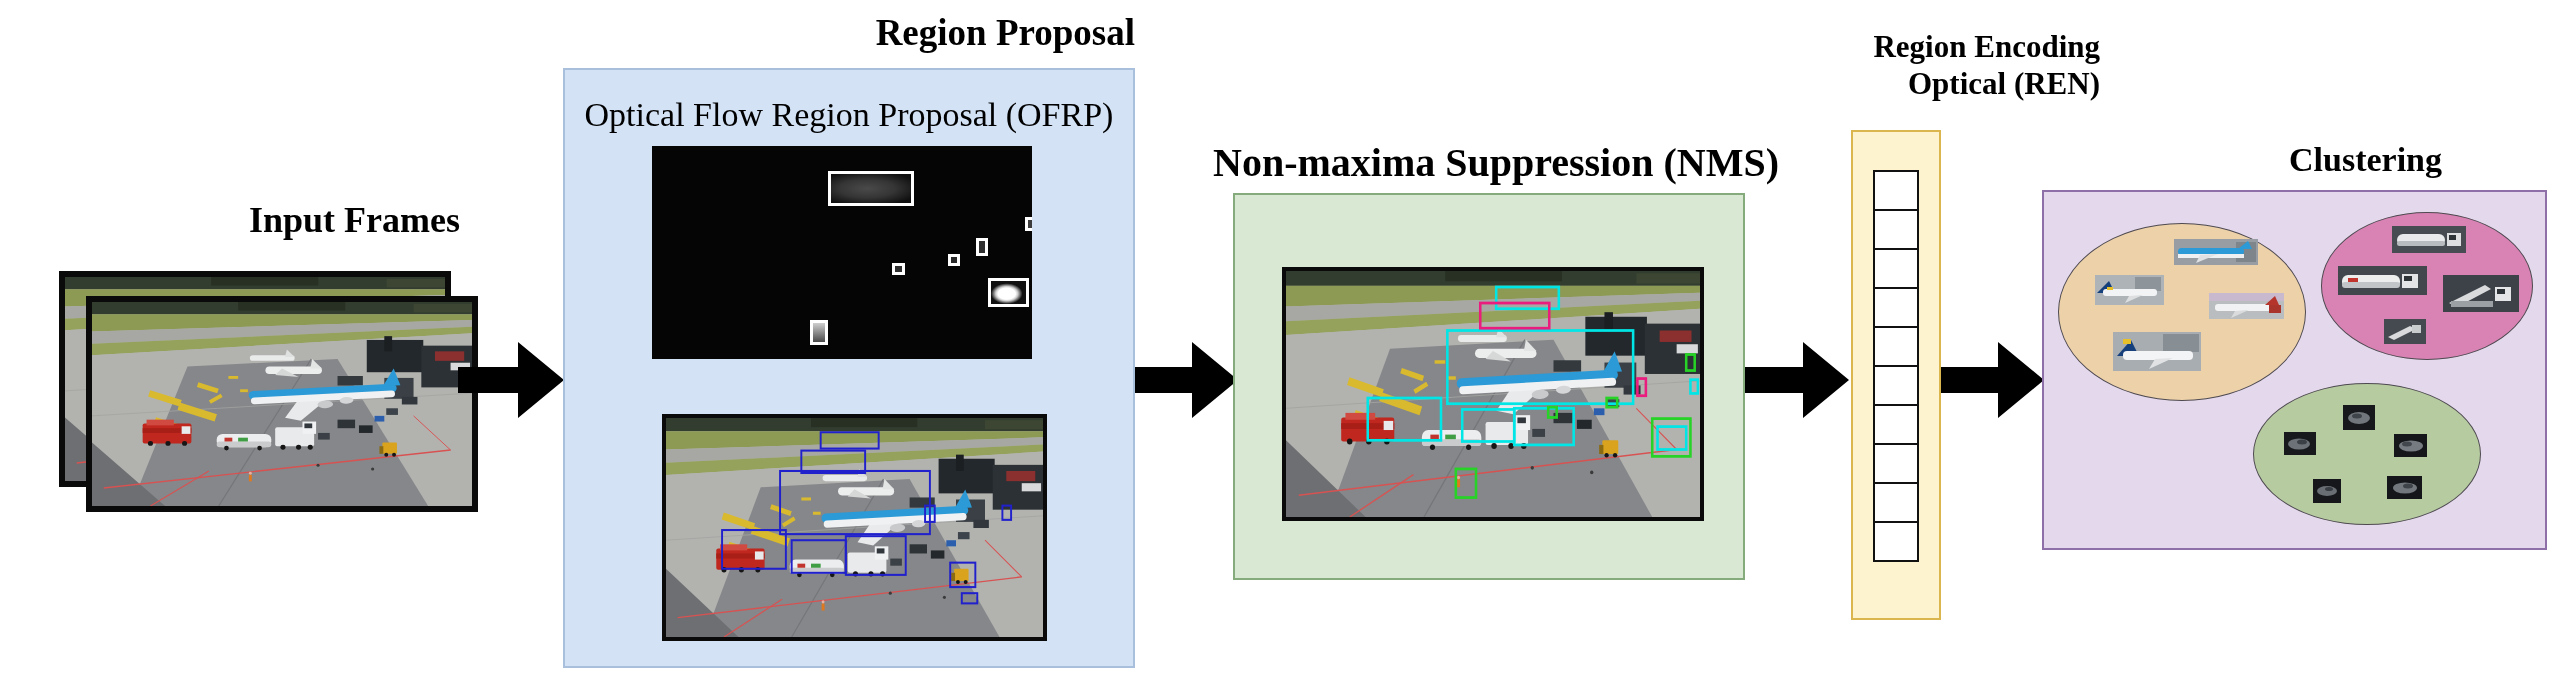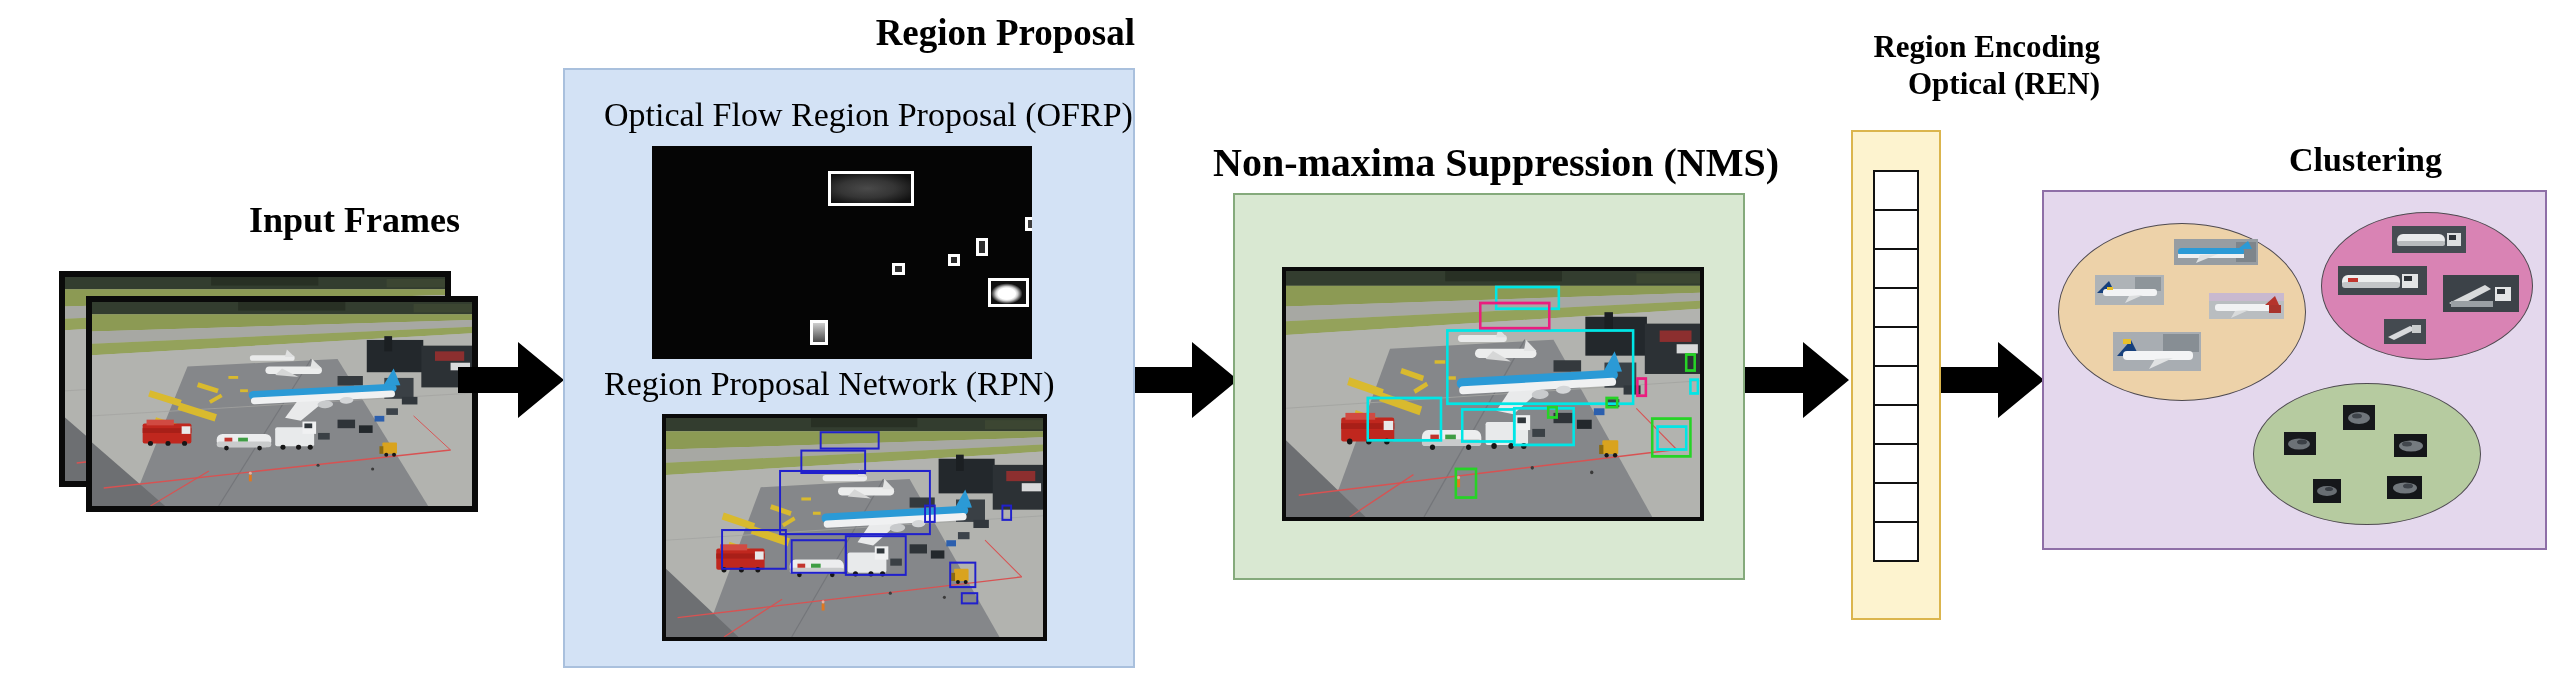--- a/index.html
+++ b/index.html
@@ -19,21 +19,21 @@
   .photo svg{display:block;width:100%;height:100%;}
   .thin-border{border-width:4px;}
   
   .flow-arrow{position:absolute;width:106px;height:88px;}
   .flow-arrow polygon{fill:var(--arrow,#000);}
   
   .rp-box{
     position:absolute;left:563px;top:68px;width:572px;height:600px;box-sizing:border-box;
     background:var(--region-proposal-bg,#d3e2f5);border:2px solid var(--region-proposal-border,#a9c0dd);
   }
-  .rp-label{position:absolute;width:100%;font-size:34px;white-space:nowrap;margin-left:39px;}
+  .rp-label{position:absolute;width:100%;text-align:center;font-size:34px;white-space:nowrap;}
   .ofrp-img{
     position:absolute;left:87px;top:76px;width:380px;height:213px;background:#050505;
   }
   .ofrp-det{position:absolute;border:3px solid var(--ofrp-box,#ffffff);box-sizing:border-box;background:#0a0a0a;}
   
   .nms-box{
     position:absolute;left:1233px;top:193px;width:512px;height:387px;box-sizing:border-box;
     background:var(--nms-bg,#d9e8d2);border:2px solid var(--nms-border,#85aa7c);
   }
   
@@ -199,21 +199,20 @@
     <div class="ofrp-img">
       <div class="ofrp-det" style="left:176px;top:25px;width:86px;height:35px;background:radial-gradient(ellipse at 45% 50%, #4a4a4a 0%, #353535 45%, #101010 85%);"></div>
       <div class="ofrp-det" style="left:373px;top:71px;width:7px;height:14px;border-right:none;background:#3c3c3c;"></div>
       <div class="ofrp-det" style="left:324px;top:92px;width:12px;height:18px;background:#2f2f2f;"></div>
       <div class="ofrp-det" style="left:296px;top:108px;width:12px;height:12px;background:#2a2a2a;"></div>
       <div class="ofrp-det" style="left:240px;top:117px;width:13px;height:12px;background:#303030;"></div>
       <div class="ofrp-det" style="left:336px;top:132px;width:41px;height:29px;background:radial-gradient(closest-side at 45% 55%, #ffffff 55%, #cccccc 70%, #111111 100%);"></div>
       <div class="ofrp-det" style="left:158px;top:174px;width:18px;height:25px;background:linear-gradient(#cfcfcf, #4a4a4a);"></div>
     </div>
 
-    <div class="rp-label" style="top:295px;">Region Proposal Network (RPN)</div>
 
     <div class="photo thin-border" style="left:97px;top:344px;width:385px;height:227px;">
       <svg viewBox="0 0 390 215" preserveAspectRatio="none">
         <use href="#airport-scene"></use>
         <g class="ov ov-blue">
           <rect x="160" y="14" width="60" height="16"></rect>
           <rect x="140" y="32" width="66" height="22"></rect>
           <rect x="118" y="52" width="155" height="62"></rect>
           <rect x="268" y="86" width="10" height="16"></rect>
           <rect x="348" y="86" width="9" height="14"></rect>

